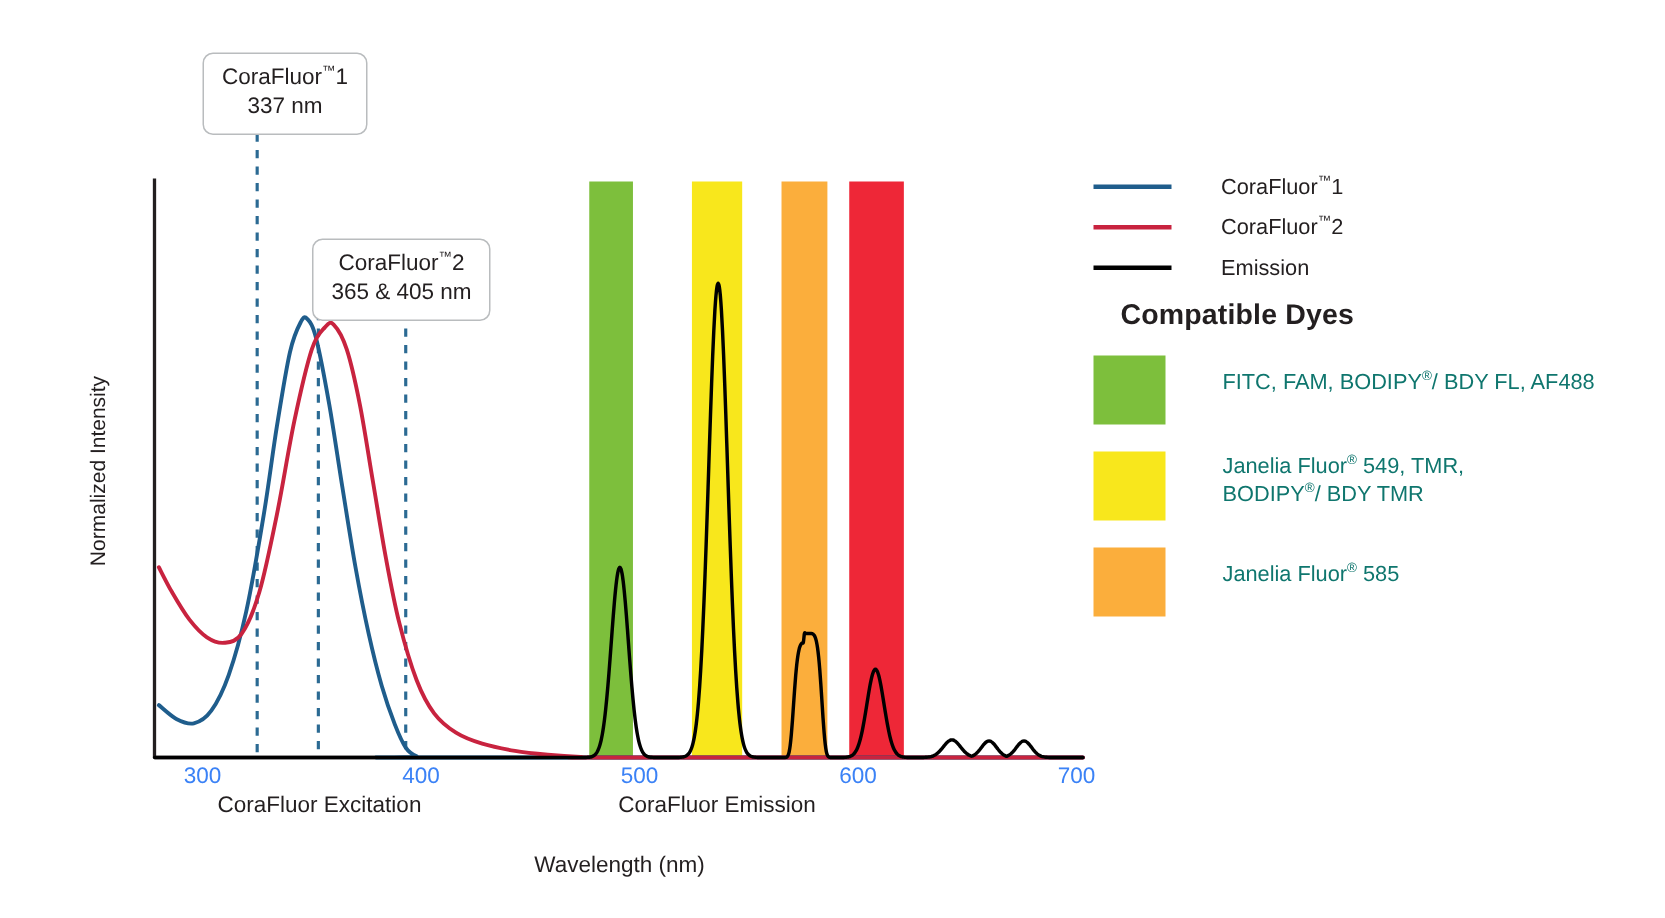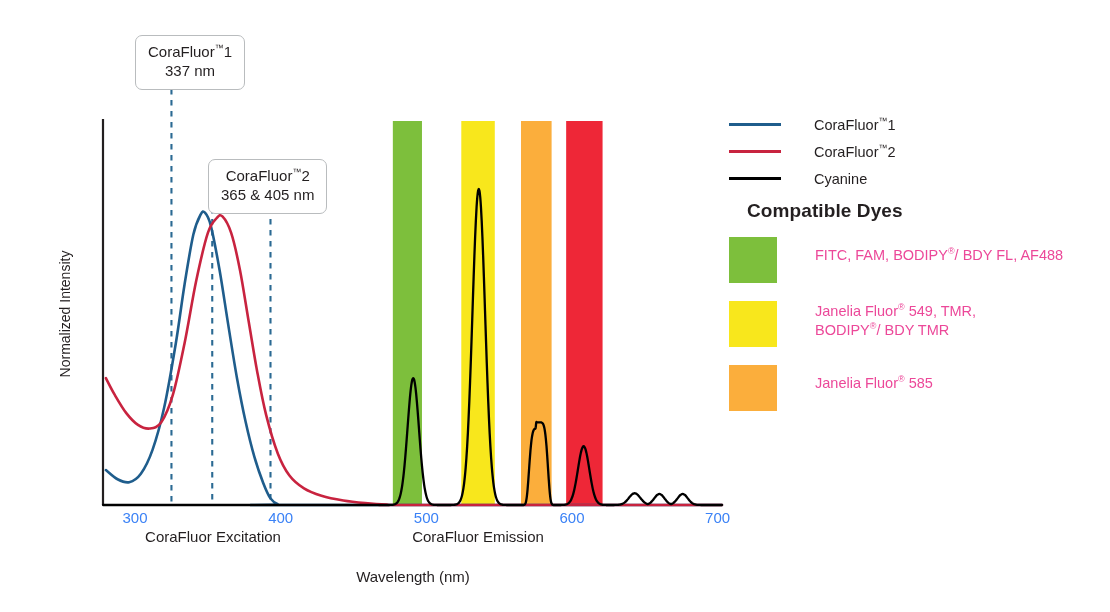--- a/index.html
+++ b/index.html
@@ -144,21 +144,21 @@
   }
   .dye-swatch {
     width: 48px;
     height: 46px;
     flex: 0 0 48px;
   }
   .dye-text {
     margin-left: 38px;
     font-size: 14.5px;
     line-height: 1.33;
-    color: #ec4899;
+    color: #0f766e;
     padding-top: 9px;
     white-space: nowrap;
   }
   .dye-text.two-line { padding-top: 1px; }
   .dye-text sup {
     font-size: 9px;
     vertical-align: super;
     line-height: 0;
   }
 </style>
@@ -223,21 +223,21 @@
     <div class="legend-row">
       <span class="legend-swatch-line" id="lsw0" style="background: rgb(31, 93, 140);"></span>
       <span class="legend-text"><span>CoraFluor</span><sup>™</sup><span>1</span></span>
     </div>
     <div class="legend-row">
       <span class="legend-swatch-line" id="lsw1" style="background: rgb(200, 35, 63);"></span>
       <span class="legend-text"><span>CoraFluor</span><sup>™</sup><span>2</span></span>
     </div>
     <div class="legend-row">
       <span class="legend-swatch-line" id="lsw2" style="background: rgb(0, 0, 0);"></span>
-      <span class="legend-text"><span>Cyanine</span></span>
+      <span class="legend-text"><span>Emission</span></span>
     </div>
   </div>
 
   <div id="dyes-title">Compatible Dyes</div>
 
   <div id="dye-list">
     <div class="dye-row">
       <span class="dye-swatch" id="dsw0" style="background: rgb(125, 191, 60);"></span>
       <span class="dye-text"><span>FITC, FAM, BODIPY</span><sup>®</sup><span>/ BDY FL, AF488</span></span>
     </div>

